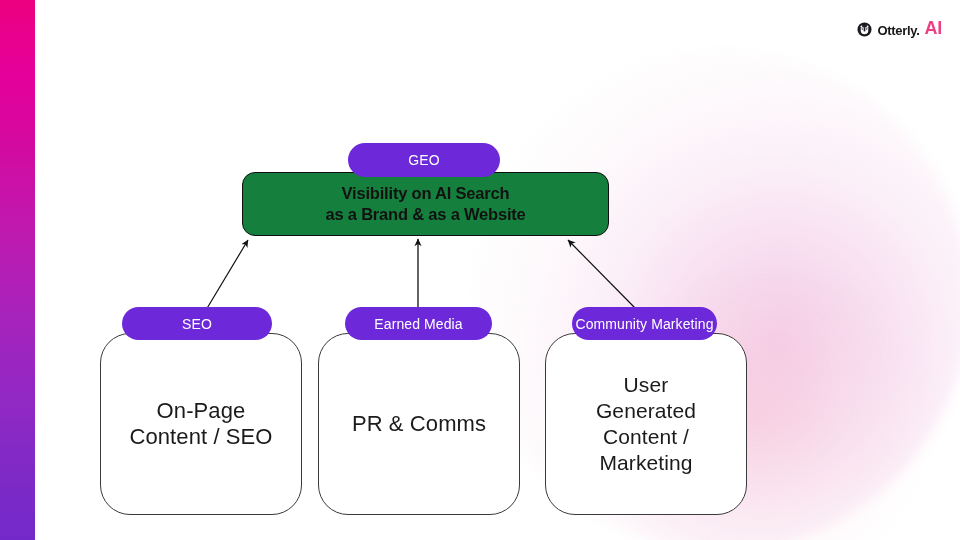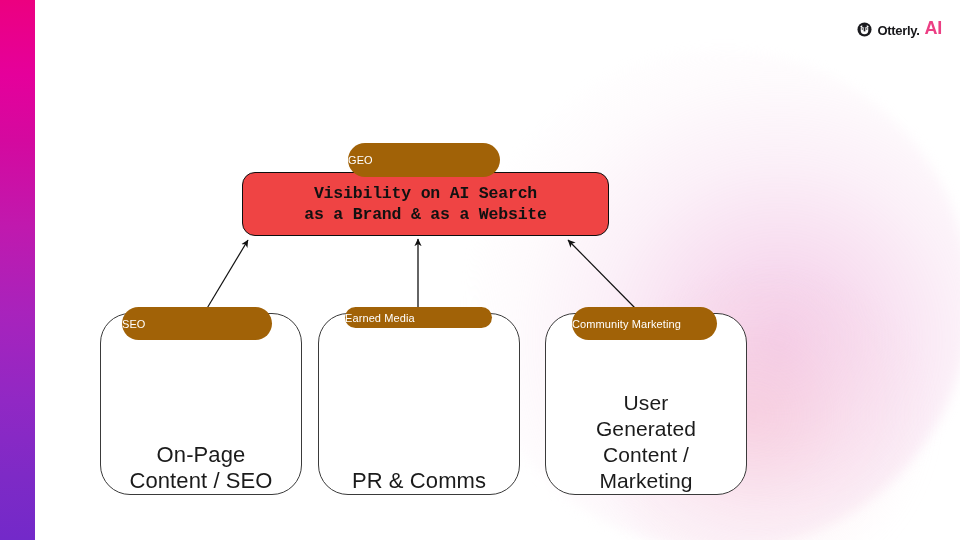--- a/index.html
+++ b/index.html
@@ -117,68 +117,67 @@
   .connectors {
     position: absolute;
     left: 0; top: 0;
     width: 960px; height: 540px;
     pointer-events: none;
   }
 
   
   .pill {
     position: absolute;
-    background: #a16207;
+    background: #6d28d9;
     color: #ffffff;
     border-radius: 19px;
     display: flex;
     align-items: center;
-    justify-content: flex-start;
-    font-size: 11px;
+    justify-content: center;
+    font-size: 14px;
     font-weight: 400;
     letter-spacing: 0.1px;
     z-index: 4;
   }
 
   
   .hero-box {
     position: absolute;
     left: 242px;
     top: 172px;
     width: 365px;
     height: 62px;
     border: 1.3px solid #0e0e0e;
     border-radius: 13px;
-    background: #ef4444;
+    background: #15803d;
     display: flex;
     align-items: center;
     justify-content: center;
     z-index: 3;
-    font-family: Liberation Mono, monospace;
   }
   .hero-text {
     text-align: center;
     font-size: 16.5px;
     font-weight: 700;
     color: #111111;
     line-height: 21px;
     letter-spacing: -0.2px;
   }
 
   
   .card {
     position: absolute;
-    top: 313px;
+    top: 333px;
     width: 200px;
     height: 180px;
     border: 1.1px solid #3a3a3a;
     border-radius: 30px;
     background: #ffffff;
     display: flex;
-    align-items: flex-end;
+    align-items: center;
     justify-content: center;
     z-index: 2;
   }
   .card-text {
     text-align: center;
     font-size: 22px;
     font-weight: 300;
     color: #1b1b1b;
     line-height: 26px;
     letter-spacing: 0.1px;
@@ -239,21 +238,21 @@
   <div class="pill" style="left:122px; top:307px; width:150px; height:33px;">
     <span>SEO</span>
   </div>
   <div class="card" style="left:100px;">
     <div class="card-text">
       <div>On-Page</div>
       <div>Content / SEO</div>
     </div>
   </div>
 
-  <div class="pill" style="left:345px; top:307px; width:147px; height:21px;">
+  <div class="pill" style="left:345px; top:307px; width:147px; height:33px;">
     <span>Earned Media</span>
   </div>
   <div class="card" style="left:318px;">
     <div class="card-text">
       <div>PR &amp; Comms</div>
     </div>
   </div>
 
   <div class="pill" style="left:572px; top:307px; width:145px; height:33px;">
     <span>Community Marketing</span>

